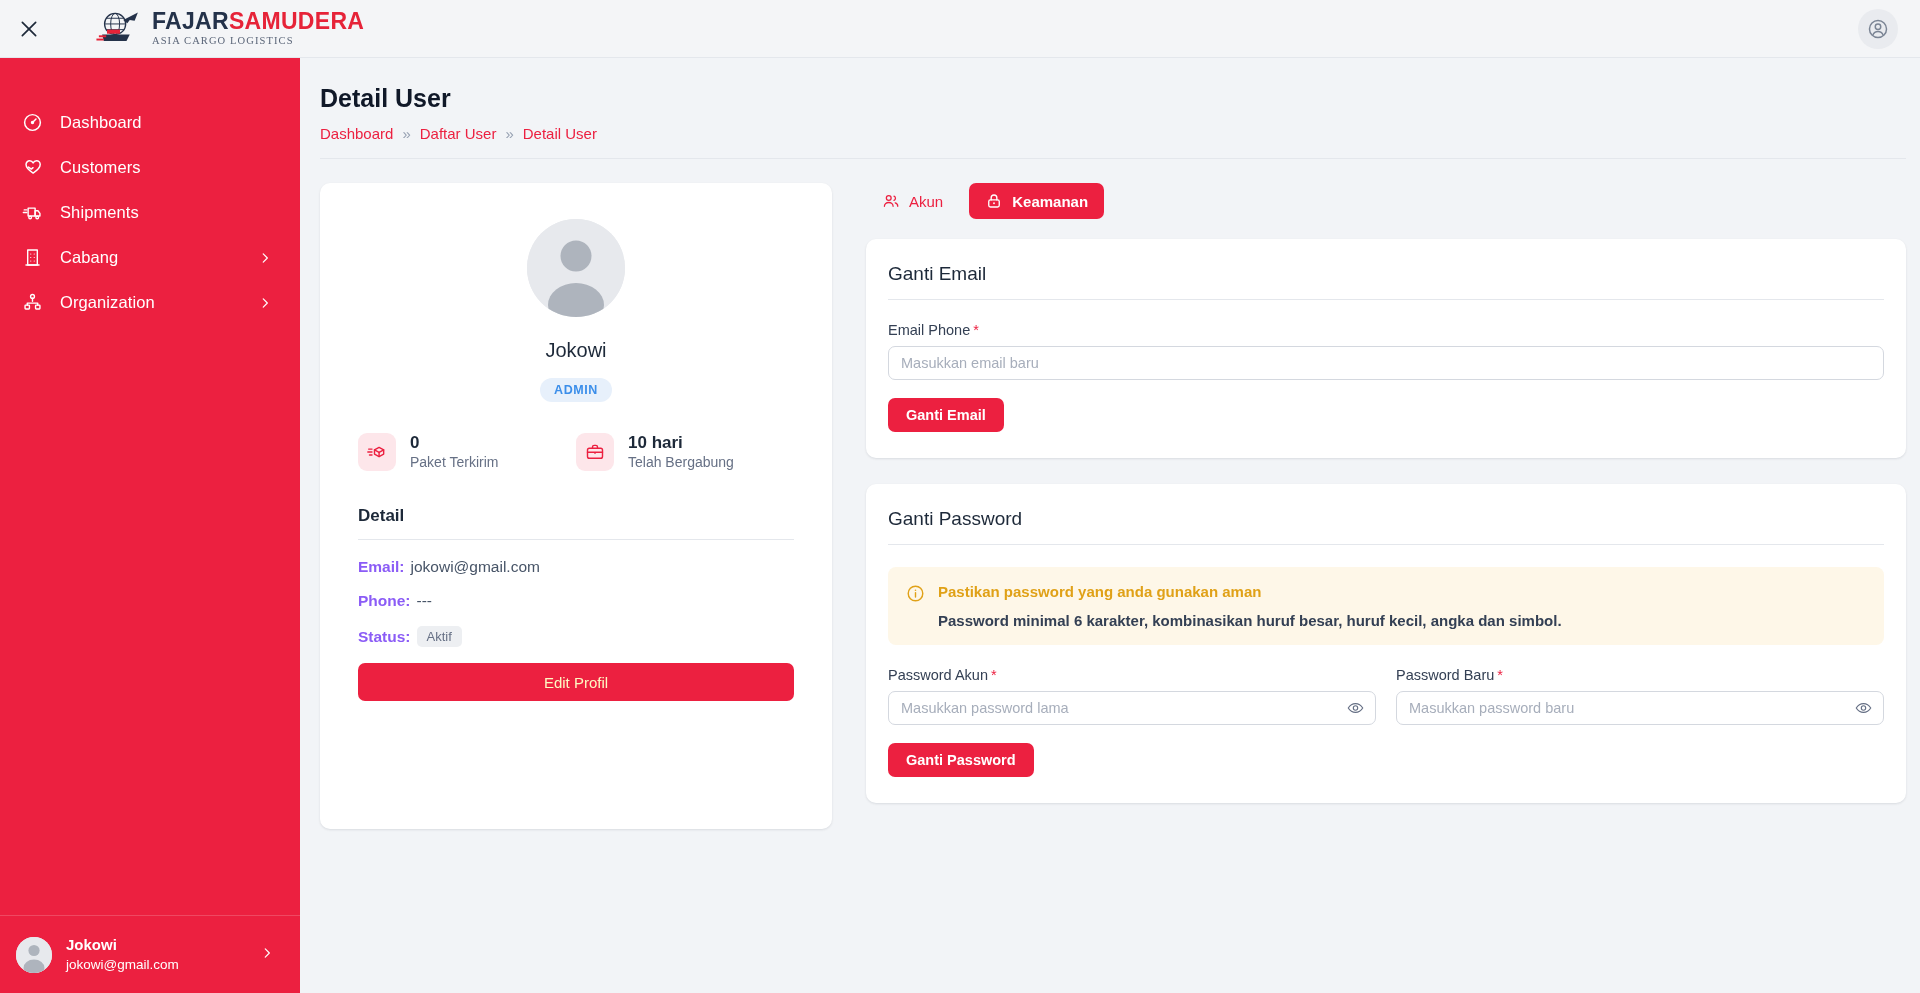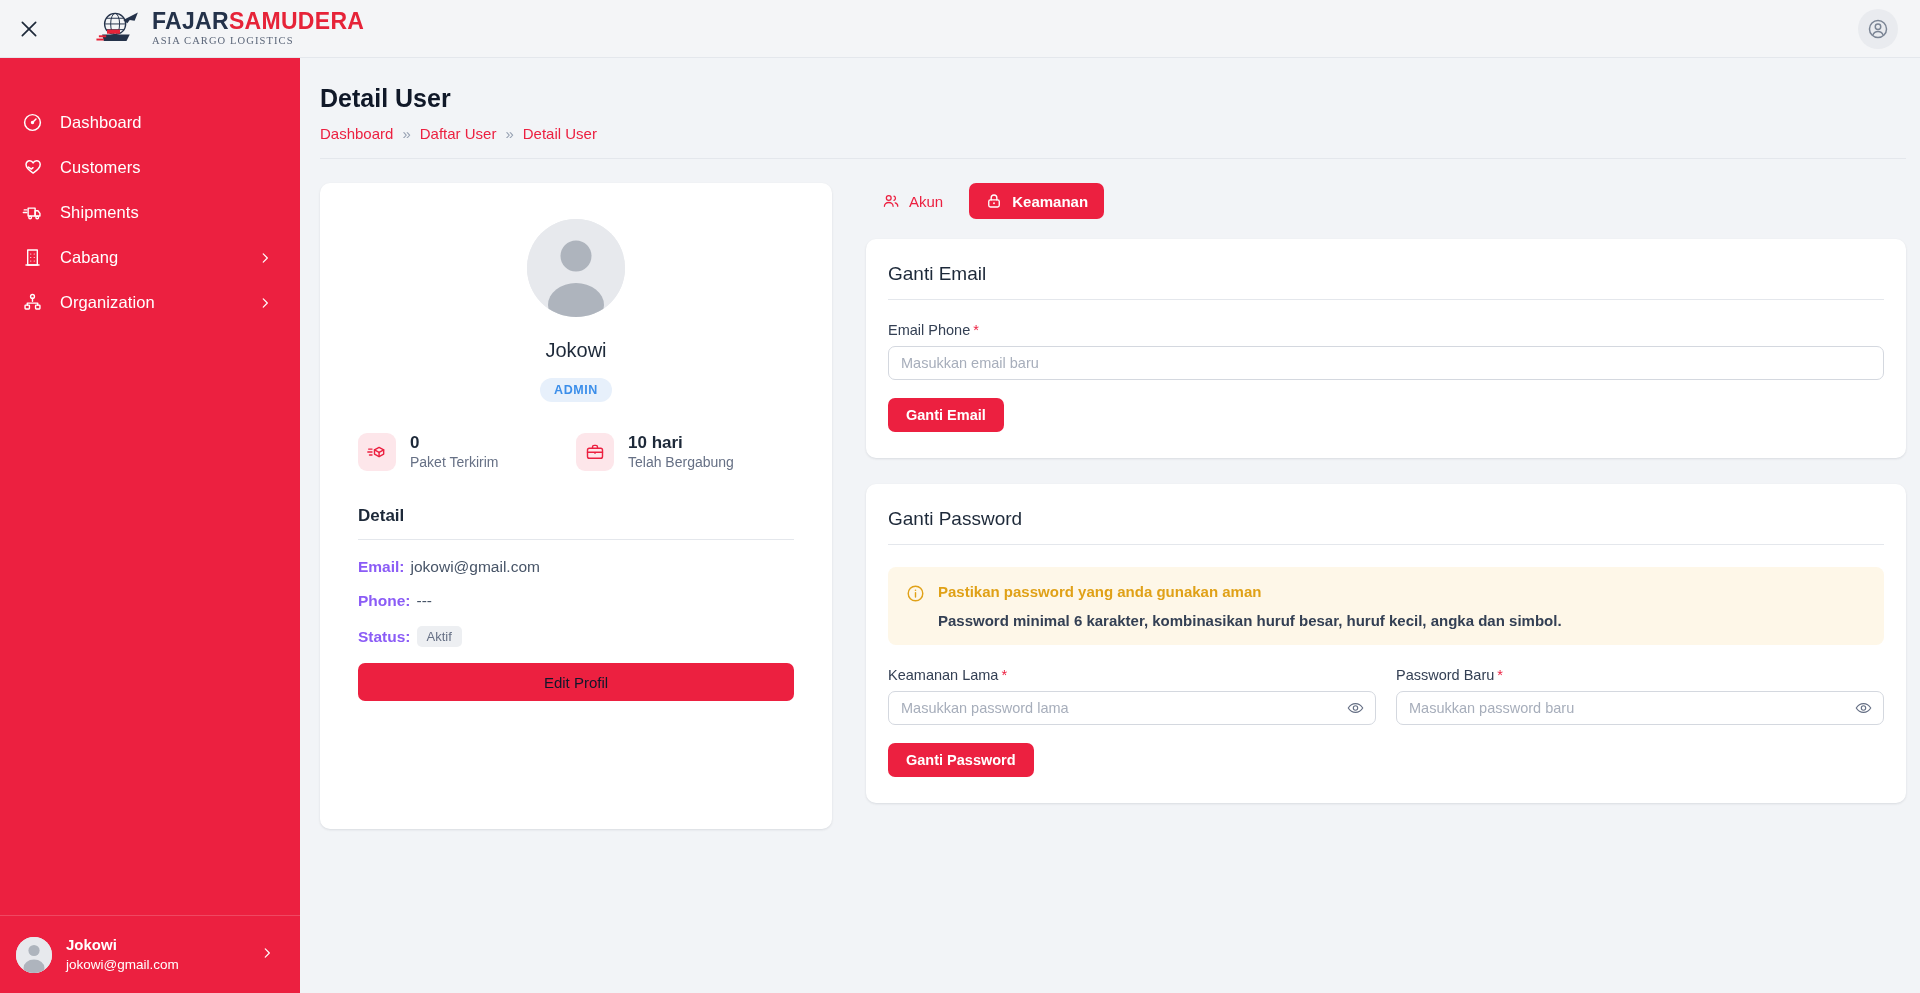--- a/index.html
+++ b/index.html
@@ -153,21 +153,21 @@
     font-size: 15.5px; color: #475467;
     display: flex; align-items: center; margin-bottom: 16px;
   }
   .detail-key { font-weight: bold; color: #8b5cf6; margin-right: 6px; }
   .status-badge {
     background: #EDEFF2; color: #667085;
     font-size: 13px; padding: 3px 10px; border-radius: 5px;
   }
   .edit-btn {
     display: block; width: calc(100% - 32px); margin: 8px 16px 0;
-    background: #EC2040; color: #0f172a; border: none;
+    background: #EC2040; color: #fef9c3; border: none;
     font-family: inherit; font-size: 15px;
     height: 38px; border-radius: 7px; cursor: pointer;
   }
 
   
   .right-col { flex: 1; min-width: 0; }
   .tabs { display: flex; align-items: center; gap: 10px; margin-bottom: 20px; }
   .tab {
     display: flex; align-items: center; gap: 9px;
     height: 36px; padding: 0 16px; border-radius: 7px;
@@ -480,21 +480,21 @@
           </span>
           <span>
             <span class="alert-title">Pastikan password yang anda gunakan aman</span>
             <div class="alert-body">Password minimal 6 karakter, kombinasikan huruf besar, huruf kecil, angka dan simbol.</div>
           </span>
         </div>
 
         <div class="pw-grid">
           <div class="pw-col">
             <div class="field-label">
-              <span>Keamanan Lama</span><span class="req">*</span>
+              <span>Password Akun</span><span class="req">*</span>
             </div>
             <div class="input-wrap">
               <input class="input" type="password" placeholder="Masukkan password lama" style="">
               <span class="eye">
                 <svg viewBox="0 0 24 24" fill="none" stroke="#667085" stroke-width="1.6">
                   <path d="M1.8 12S5.5 5.8 12 5.8 22.2 12 22.2 12 18.5 18.2 12 18.2 1.8 12 1.8 12z"></path>
                   <circle cx="12" cy="12" r="3.1"></circle>
                 </svg>
               </span>
             </div>

